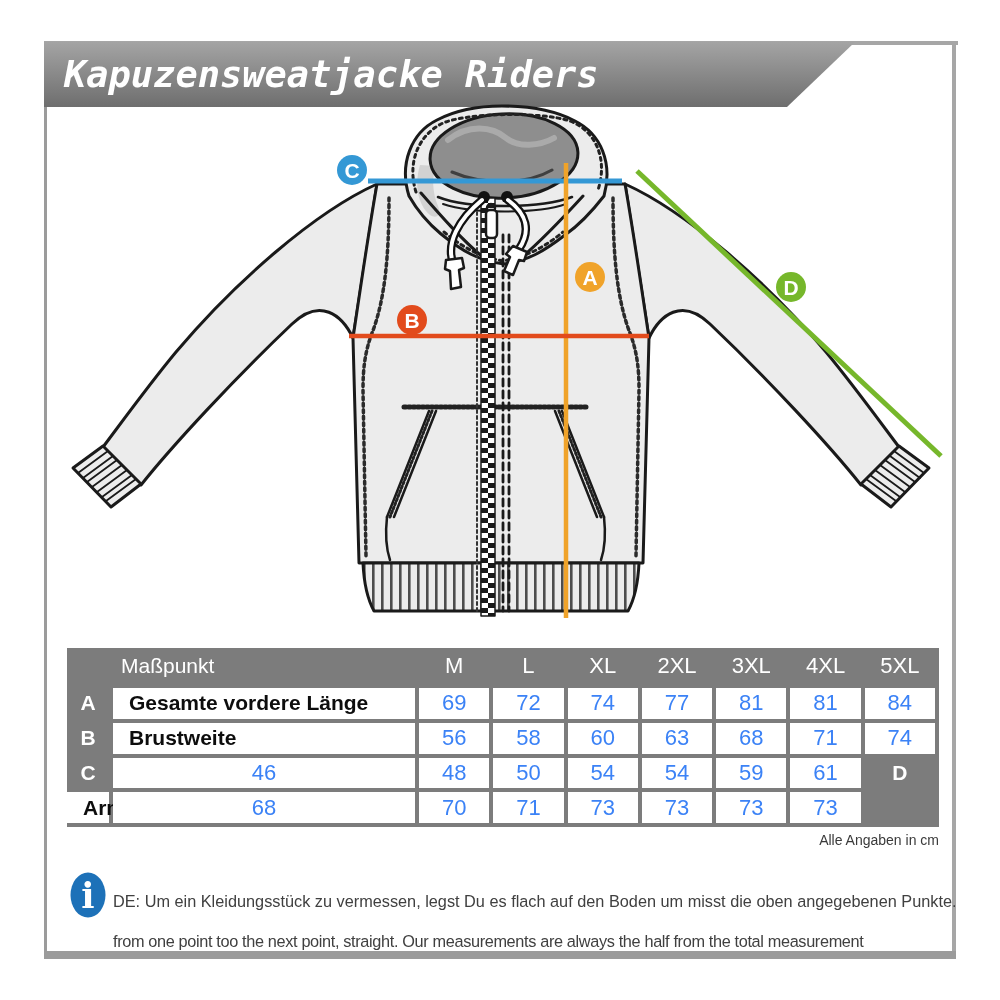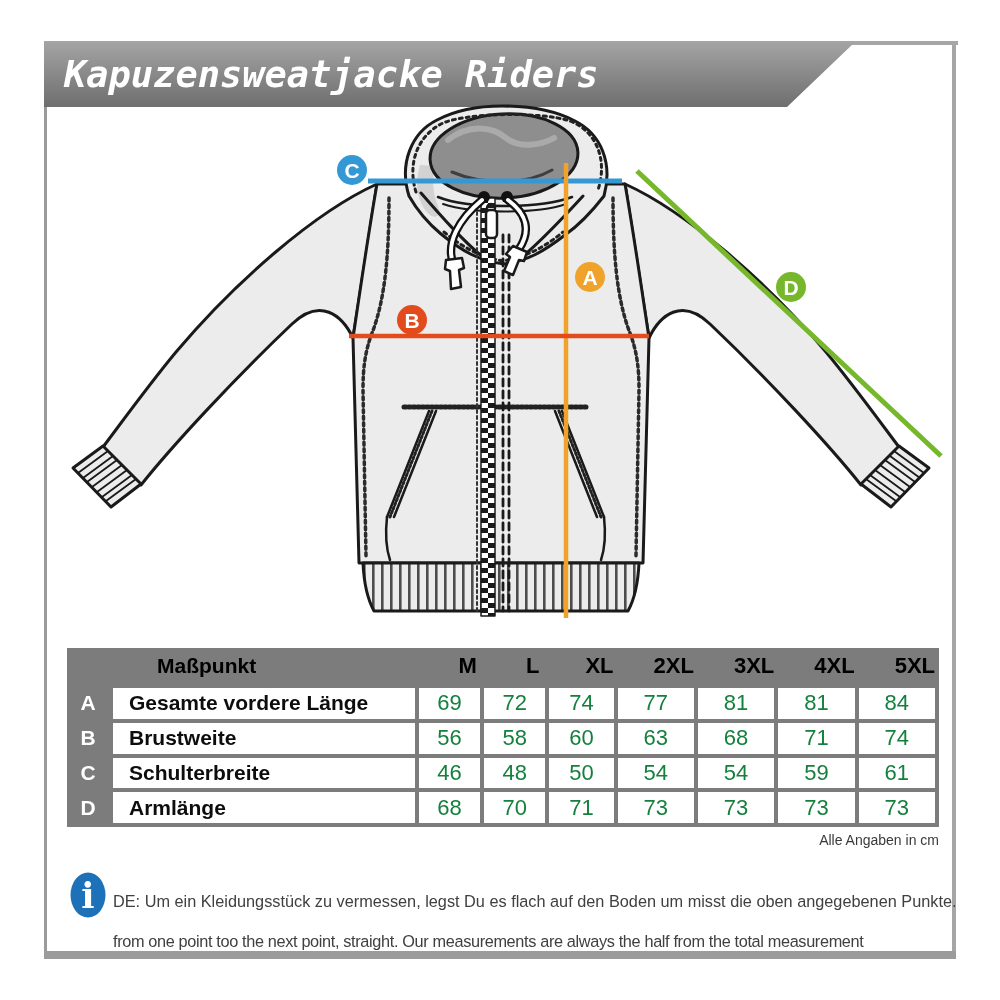--- a/index.html
+++ b/index.html
@@ -29,30 +29,30 @@
   .size-table{
     position:absolute;left:67px;top:648px;width:872px;height:179px;
     background:#7c7c7c;box-sizing:border-box;
     display:grid;
     grid-template-columns:42px 302px repeat(7,1fr);
     grid-template-rows:36px repeat(4,1fr);
     gap:4px;padding:0 4px 4px 0;
   }
   .size-table .hcell{
     display:flex;align-items:center;justify-content:center;
-    color:#000000;font-weight:bold;font-size:22px;margin-left:36px;
+    color:#ffffff;font-weight:normal;font-size:22px;
   }
   .size-table .hcell.mlabel{justify-content:flex-start;padding-left:8px;font-size:21px;}
   .size-table .lcell{
     display:flex;align-items:center;justify-content:center;
     color:#fff;font-weight:bold;font-size:21px;
   }
   .size-table .cell{
     background:#fff;display:flex;align-items:center;justify-content:center;
-    font-size:22px;color:#15803d;
+    font-size:22px;color:#3b82f6;
   }
   .size-table .cell.rowlabel{justify-content:flex-start;padding-left:16px;font-weight:bold;font-size:21px;color:#0d0d0d;}
   .unit-note{
     position:absolute;right:61px;top:832px;font-size:14px;color:#3a3a3a;
   }
   
   .info-icon{position:absolute;left:68px;top:871px;}
   .info-text{
     position:absolute;left:113px;top:872px;color:#404040;font-size:16.3px;line-height:19.5px;
   }
@@ -207,21 +207,20 @@
   <div class="cell rowlabel">Brustweite</div>
   <div class="cell">56</div>
   <div class="cell">58</div>
   <div class="cell">60</div>
   <div class="cell">63</div>
   <div class="cell">68</div>
   <div class="cell">71</div>
   <div class="cell">74</div>
 
   <div class="lcell">C</div>
-  <div class="cell rowlabel">Schulterbreite</div>
   <div class="cell">46</div>
   <div class="cell">48</div>
   <div class="cell">50</div>
   <div class="cell">54</div>
   <div class="cell">54</div>
   <div class="cell">59</div>
   <div class="cell">61</div>
 
   <div class="lcell">D</div>
   <div class="cell rowlabel">Armlänge</div>

